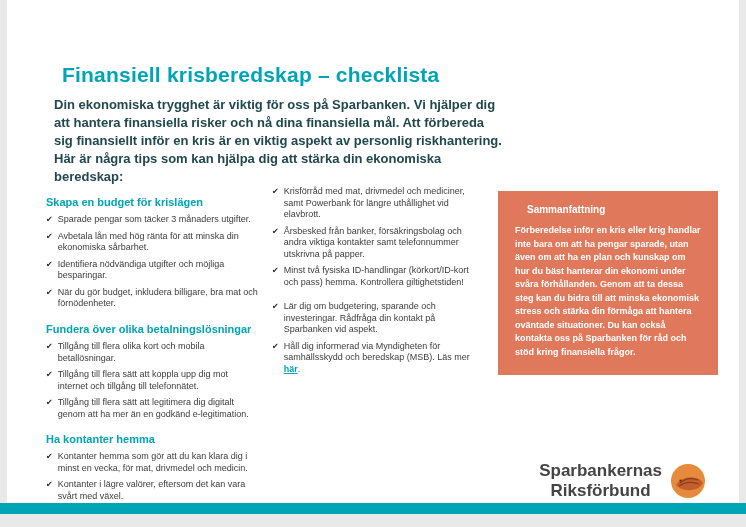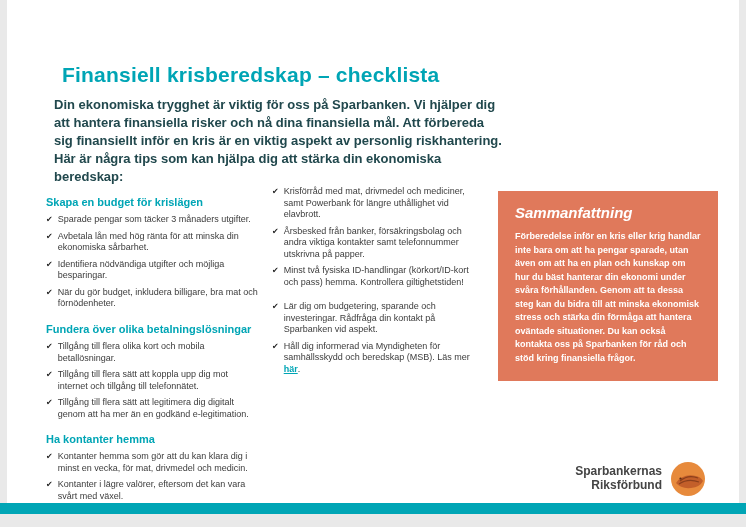--- a/index.html
+++ b/index.html
@@ -76,41 +76,40 @@
   }
   .summary{
     position:absolute;
     left:491px;top:191px;
     width:186px;
     background:#e0795b;
     color:#ffffff;
     padding:13px 17px 16px 17px;
   }
   .summary h2{
-    margin:0 0 9px 0;
-    font-size:15px;
-    font-weight:bold;
-    font-style:italic;
+    margin:0 0 9px 12px;
+    font-size:10px;
+    font-weight:bold;
   }
   .summary p{
     margin:0;
     font-size:9px;
     font-weight:bold;
     line-height:1.5;
   }
   .logo{
     position:absolute;
     right:33px;top:461px;
     display:flex;
     align-items:center;
     gap:8px;
   }
   .logo-text{
-    text-align:right;
-    font-size:12px;
+    text-align:center;
+    font-size:17px;
     font-weight:bold;
     color:#444444;
     line-height:1.15;
   }
   .logo-mark{
     width:36px;height:36px;
   }
   .bottom-bar{
     position:absolute;
     left:0;right:0;top:503px;height:11px;

